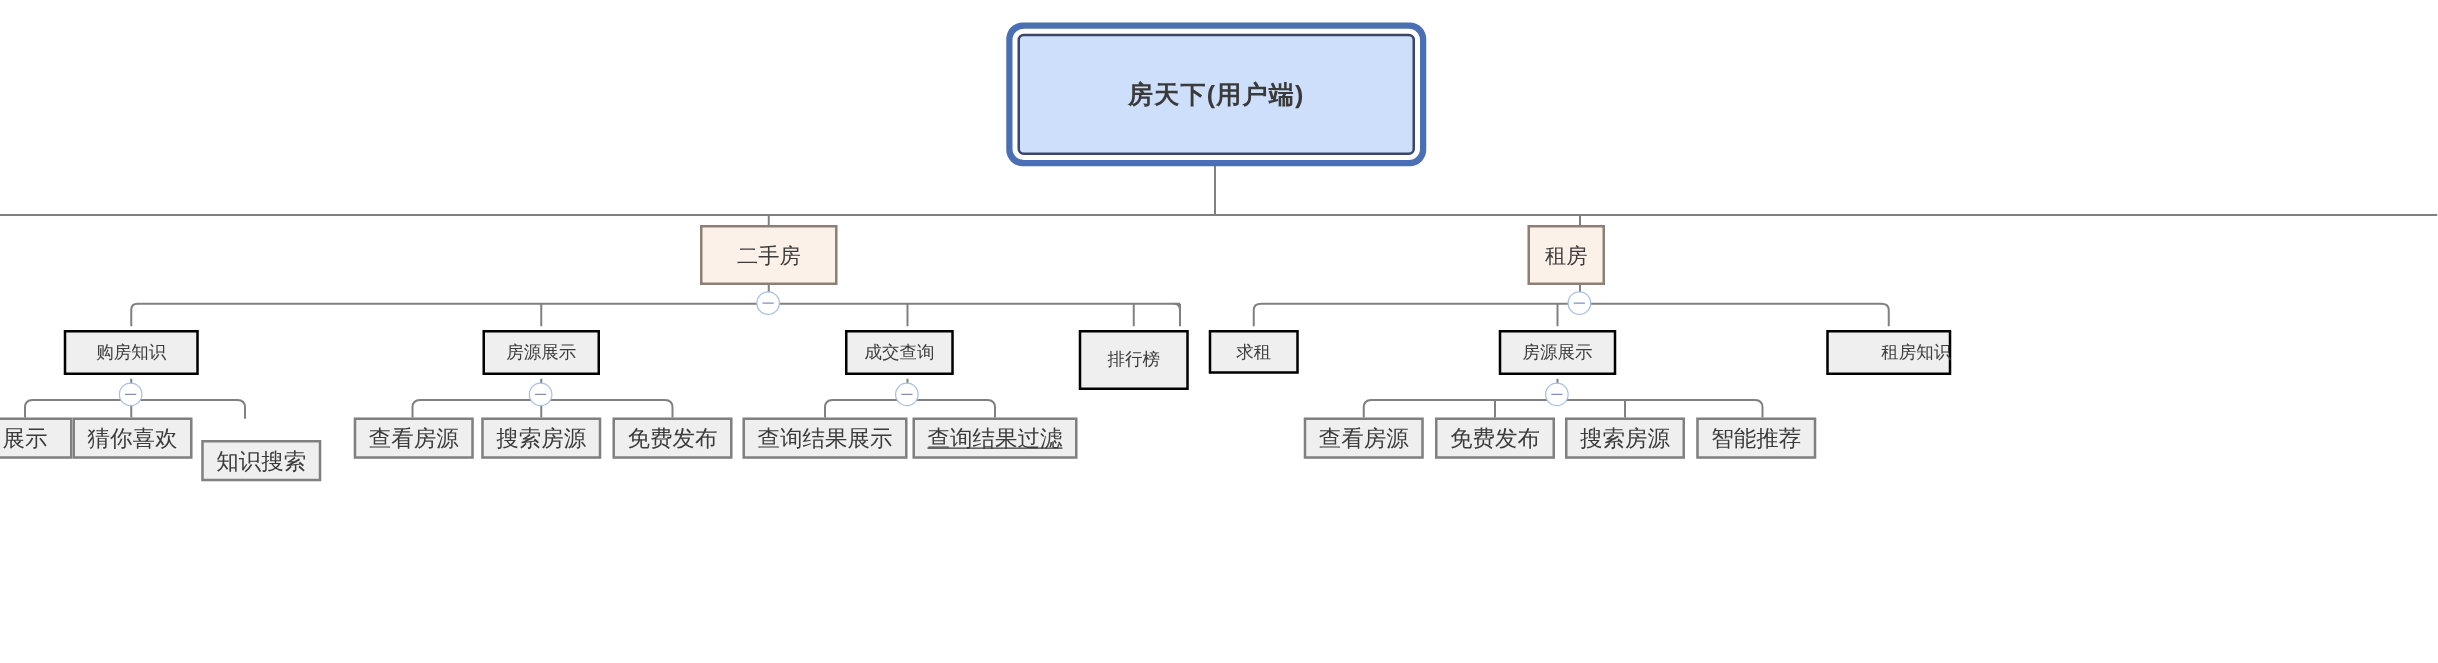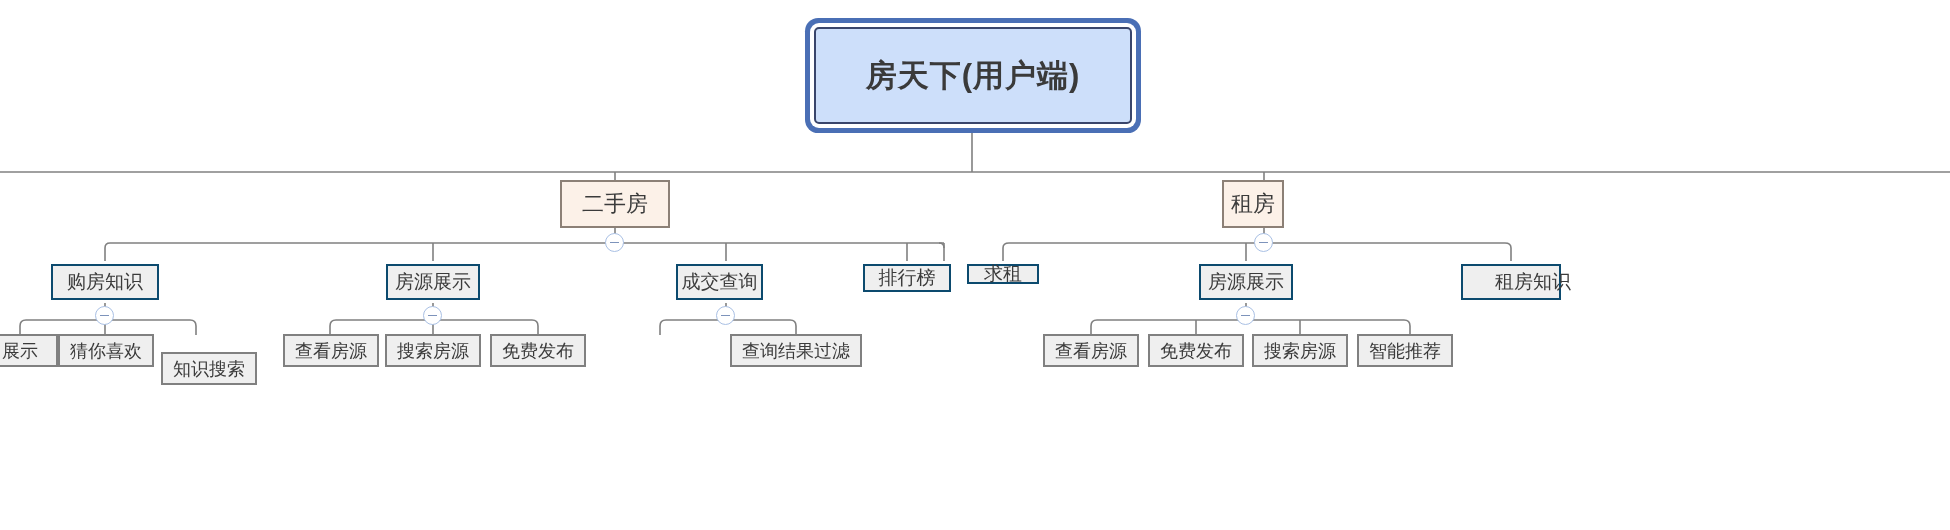--- a/index.html
+++ b/index.html
@@ -21,36 +21,36 @@
     white-space:nowrap;
     background:#efefef;
     border:2px solid #808080;
   }
   
   .node.root{
     background:#cddffa;
     border:2px solid #39456b;
     border-radius:5px;
     color:#3a3a3a;
-    font-size:31px;
+    font-size:20px;
     font-weight:bold;
     letter-spacing:1px;
     box-shadow:0 0 0 4px #ffffff, 0 0 0 9px #4a6fb5;
     z-index:5;
     text-align:right;
   }
   .node.cat{
     background:#fcf1e8;
     border:2px solid #8c8076;
-    font-size:22px;
+    font-size:17px;
   }
   .node.sub{
     background:#efefef;
-    border:2px solid #0c4a6e;
-    font-size:19px;
+    border:2px solid #000000;
+    font-size:14px;
   }
   .node.leaf{
     background:#efefef;
     border:2px solid #808080;
     font-size:18px;
   }
 
   .collapse{
     position:absolute;
     width:19px;height:19px;
@@ -144,25 +144,25 @@
       <span class="bar"></span>
     </div>
 
   <div class="node sub" style="left:676px;top:264px;width:87px;height:36px;">
     <span>成交查询</span>
   </div>
   <div class="collapse" style="left:716px;top:306px;">
       <span class="bar"></span>
     </div>
 
-  <div class="node sub" style="left:863px;top:264px;width:88px;height:28px;">
+  <div class="node sub" style="left:863px;top:264px;width:88px;height:48px;">
     <span>排行榜</span>
   </div>
 
-  <div class="node sub" style="left:967px;top:264px;width:72px;height:20px;">
+  <div class="node sub" style="left:967px;top:264px;width:72px;height:35px;">
     <span>求租</span>
   </div>
 
   <div class="node sub" style="left:1199px;top:264px;width:94px;height:36px;">
     <span>房源展示</span>
   </div>
   <div class="collapse" style="left:1236px;top:306px;">
       <span class="bar"></span>
     </div>
 
@@ -183,21 +183,24 @@
   <div class="node leaf" style="left:283px;top:334px;width:96px;height:33px;">
     <span>查看房源</span>
   </div>
   <div class="node leaf" style="left:385px;top:334px;width:96px;height:33px;">
     <span>搜索房源</span>
   </div>
   <div class="node leaf" style="left:490px;top:334px;width:96px;height:33px;">
     <span>免费发布</span>
   </div>
 
-  <div class="node leaf" style="left:730px;top:334px;width:132px;height:33px;">
+  <div class="node leaf" style="left:594px;top:334px;width:132px;height:33px;">
+    <span>查询结果展示</span>
+  </div>
+  <div class="node leaf" style="left:730px;top:334px;width:132px;height:33px;text-decoration:underline;">
     <span>查询结果过滤</span>
   </div>
 
   <div class="node leaf" style="left:1043px;top:334px;width:96px;height:33px;">
     <span>查看房源</span>
   </div>
   <div class="node leaf" style="left:1148px;top:334px;width:96px;height:33px;">
     <span>免费发布</span>
   </div>
   <div class="node leaf" style="left:1252px;top:334px;width:96px;height:33px;">

